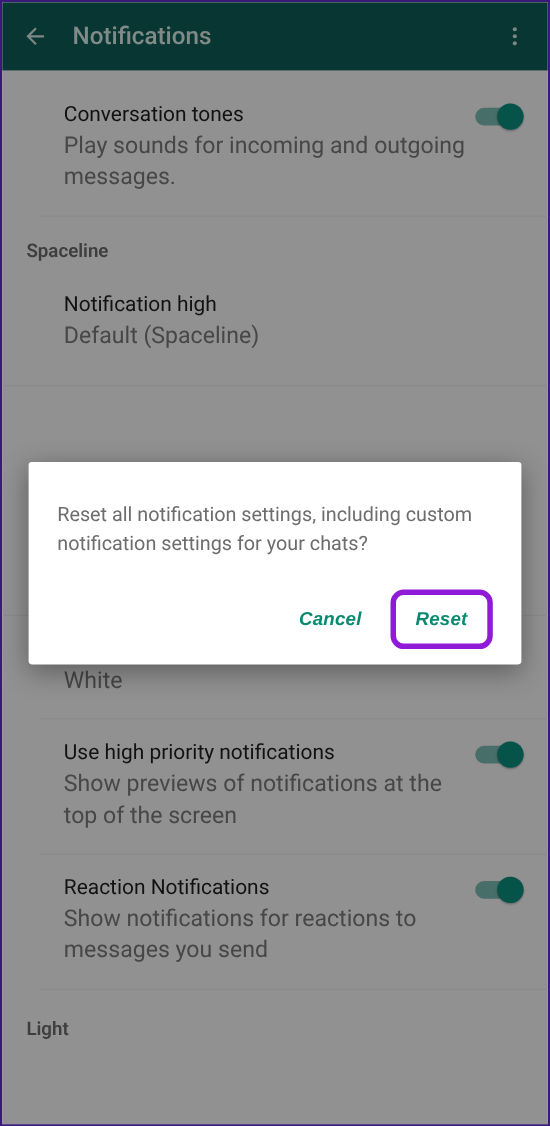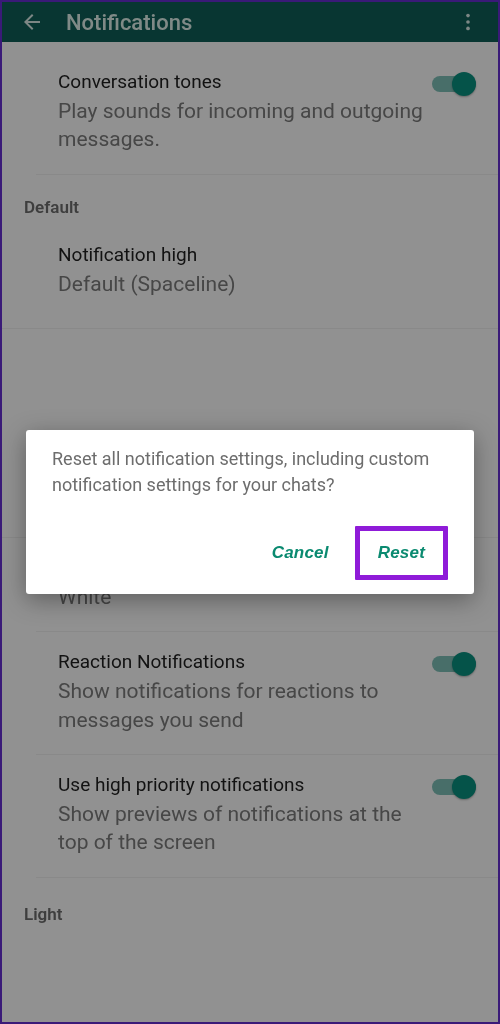--- a/index.html
+++ b/index.html
@@ -3,21 +3,21 @@
 <meta charset="utf-8">
 <style>
   * { box-sizing: border-box; margin: 0; padding: 0; }
   html, body { width: 500px; height: 1024px; overflow: hidden; font-family: -apple-system, Roboto, "Helvetica Neue", Arial, sans-serif; }
   body { background: #fafafa; position: relative; border: 2px solid #3a1a78; }
 
   
   .appbar {
     background: #0e5e56;
     color: #e6f2f0;
-    height: 40px;
+    height: 62px;
     display: flex;
     align-items: center;
     padding: 0 10px;
   }
   .appbar .back {
     width: 40px; height: 40px; display: flex; align-items: center; justify-content: center;
     cursor: pointer;
   }
   .appbar .back svg { width: 24px; height: 24px; fill: #d7e9e6; }
   .appbar .title {
@@ -69,21 +69,21 @@
   .scrim {
     position: absolute; inset: 0;
     background: rgba(0,0,0,0.42);
     display: flex; align-items: center; justify-content: center;
     padding: 0 24px;
   }
   .dialog {
     background: #ffffff;
     width: 100%;
     border-radius: 3px;
-    padding: 16px 26px 14px 26px;
+    padding: 36px 26px 14px 26px;
     box-shadow: 0 6px 24px rgba(0,0,0,0.35);
   }
   .dialog .msg {
     color: #6d6d6d;
     font-size: 18px;
     line-height: 1.45;
     margin-bottom: 28px;
   }
   .dialog-actions {
     display: flex; justify-content: flex-end; align-items: center; gap: 10px;
@@ -92,21 +92,21 @@
     background: transparent; border: none;
     color: #0a8a70;
     font-size: 17px; font-weight: 700;
     padding: 10px 16px;
     cursor: pointer;
     letter-spacing: 0.2px;
     font-style: italic;
   }
   .highlight-frame {
     border: 5px solid #8f1bd8;
-    border-radius: 1px;
+    border-radius: 12px;
     padding: 2px;
     display: inline-flex;
   }
 </style>
 </head>
 <body>
 
 <div class="appbar">
   <div class="back">
     <svg viewBox="0 0 24 24">
@@ -129,53 +129,53 @@
     <div class="texts">
       <div class="primary">Conversation tones</div>
       <div class="secondary">Play sounds for incoming and outgoing messages.</div>
     </div>
     <div class="switch">
       <div class="switch-track"></div>
         <div class="switch-thumb"></div>
     </div>
   </div>
 
-  <div class="section-header">Default</div>
+  <div class="section-header">Spaceline</div>
 
   <div class="row no-border" style="padding-bottom:30px;">
     <div class="texts">
       <div class="primary">Notification high</div>
       <div class="secondary">Default (Spaceline)</div>
     </div>
   </div>
 
   <div style="height:210px;border-top:1px solid #ececec;border-bottom:1px solid #ececec;"></div>
 
   <div class="row">
     <div class="texts">
       <div class="primary">Light</div>
       <div class="secondary">White</div>
     </div>
   </div>
 
   <div class="row">
     <div class="texts">
-      <div class="primary">Reaction Notifications</div>
-      <div class="secondary">Show notifications for reactions to messages you send</div>
+      <div class="primary">Use high priority notifications</div>
+      <div class="secondary">Show previews of notifications at the top of the screen</div>
     </div>
     <div class="switch">
       <div class="switch-track"></div>
         <div class="switch-thumb"></div>
     </div>
   </div>
 
   <div class="row">
     <div class="texts">
-      <div class="primary">Use high priority notifications</div>
-      <div class="secondary">Show previews of notifications at the top of the screen</div>
+      <div class="primary">Reaction Notifications</div>
+      <div class="secondary">Show notifications for reactions to messages you send</div>
     </div>
     <div class="switch">
       <div class="switch-track"></div>
         <div class="switch-thumb"></div>
     </div>
   </div>
 
   <div class="section-header" style="padding-top:26px;">Light</div>
 
 </div>

